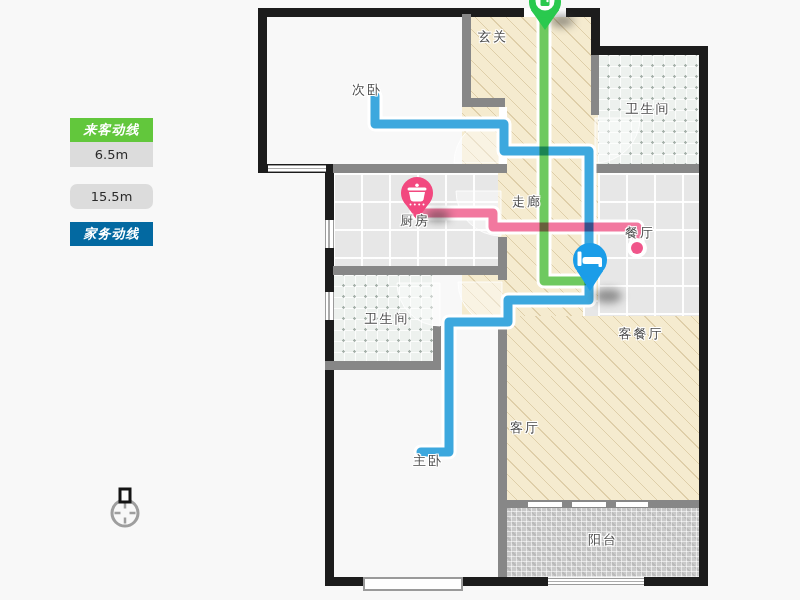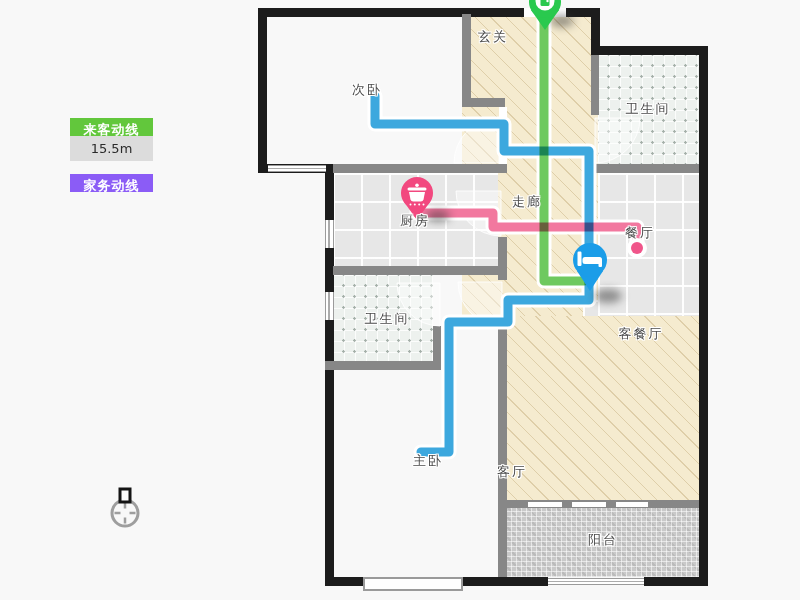--- a/index.html
+++ b/index.html
@@ -48,39 +48,40 @@
   .winseg{background:#FFFFFF;}
   .bay{background:#FFFFFF;border:2px solid #9A9A9A;box-sizing:border-box;}
   
   .rlabel{
     position:absolute;transform:translate(-50%,-50%);
     font-size:13px;letter-spacing:2px;color:#4A4A4A;white-space:nowrap;
     text-shadow:-1px 0 0 #fff,1px 0 0 #fff,0 -1px 0 #fff,0 1px 0 #fff,-1px -1px 0 #fff,1px 1px 0 #fff,1px -1px 0 #fff,-1px 1px 0 #fff;
   }
   
   #legend{position:absolute;left:70px;top:118px;width:83px;}
-  .lg-head{height:18px;line-height:24px;text-align:center;color:#fff;font-size:13px;font-weight:bold;letter-spacing:1px;}
+  .lg-head{height:24px;line-height:24px;text-align:center;color:#fff;font-size:13px;font-weight:bold;letter-spacing:1px;font-style:italic;}
   .lg-val{height:25px;line-height:25px;text-align:center;color:#2A2A2A;font-size:13px;background:#DCDCDC;}
-  .lg0{background:#62C73C;} .lg1{background:#1FAEE8;} .lg2{background:#8b5cf6;}
-  .lg-gap1{margin-bottom:17px;} .lg-gap2{margin-bottom:13px;}
+  .lg0{background:#62C73C;} .lg1{background:#1FAEE8;} .lg2{background:#0369a1;}
+  .lg-gap1{margin-bottom:17px;} .lg-gap2{margin-bottom:13px;border-radius:7px;}
   
   #overlay{position:absolute;left:0;top:0;}
   .casing{fill:none;stroke:#FFFFFF;stroke-width:15;stroke-linecap:round;stroke-linejoin:round;}
   .core{fill:none;stroke-width:9;stroke-linecap:round;stroke-linejoin:round;mix-blend-mode:multiply;}
   .core-g{stroke:#6EC95F;} .core-b{stroke:#3DA8DE;} .core-p{stroke:#F2789F;}
   .arc{fill:rgba(255,255,255,0.42);stroke:rgba(255,255,255,0.85);stroke-width:1;}
   .pinshadow{fill:#333;opacity:0.5;filter:blur(4px);}
 </style>
 </head>
 <body>
 
 <div id="stage">
 
   <div id="legend">
     <div class="lg-head lg0">来客动线</div>
+    <div class="lg-val lg-gap1">6.5m</div>
     <div class="lg-val lg-gap2">15.5m</div>
     <div class="lg-head lg2">家务动线</div>
   </div>
 
   <div class="abs beige" style="left:462px;top:14px;width:136px;height:302px;"></div>
   <div class="abs wood" style="left:268px;top:17px;width:194px;height:147px;"></div>
   <div class="abs wood" style="left:462px;top:107px;width:37px;height:57px;"></div>
   <div class="abs tile-dot" style="left:598px;top:55px;width:101px;height:118px;"></div>
   <div class="abs tile-gray" style="left:598px;top:173px;width:101px;height:143px;"></div>
   <div class="abs tile-gray" style="left:583px;top:300px;width:15px;height:16px;"></div>
@@ -193,17 +194,17 @@
   </svg>
 
   <div class="rlabel" style="left:493px;top:37px;">玄关</div>
   <div class="rlabel" style="left:367px;top:90px;">次卧</div>
   <div class="rlabel" style="left:648px;top:109px;">卫生间</div>
   <div class="rlabel" style="left:527px;top:202px;">走廊</div>
   <div class="rlabel" style="left:415px;top:221px;text-align:right;">厨房</div>
   <div class="rlabel" style="left:640px;top:233px;">餐厅</div>
   <div class="rlabel" style="left:641px;top:334px;">客餐厅</div>
   <div class="rlabel" style="left:387px;top:319px;">卫生间</div>
-  <div class="rlabel" style="left:512px;top:428px;margin-top:44px;">客厅</div>
+  <div class="rlabel" style="left:525px;top:428px;">客厅</div>
   <div class="rlabel" style="left:428px;top:461px;">主卧</div>
   <div class="rlabel" style="left:603px;top:540px;">阳台</div>
 
 </div>
 
 </body></html>

